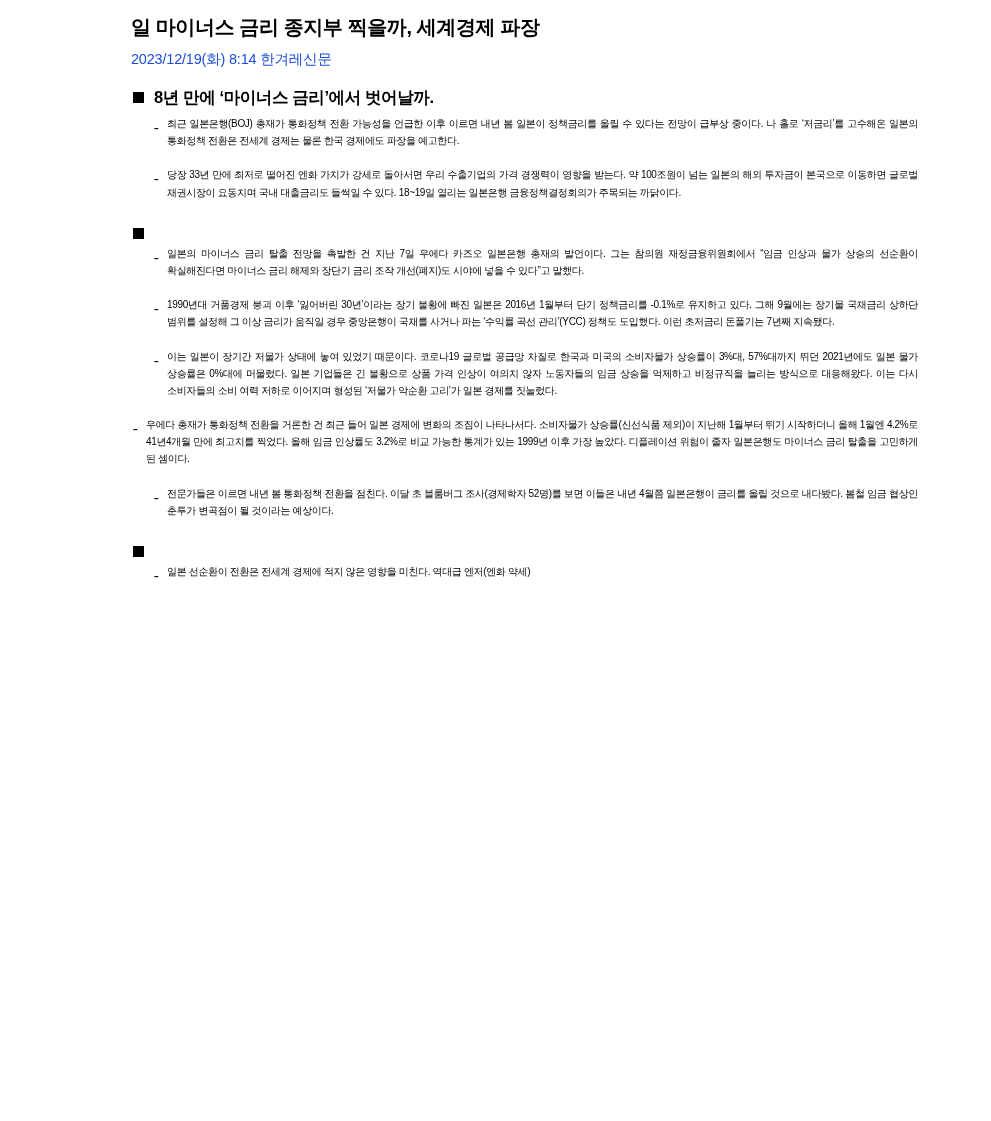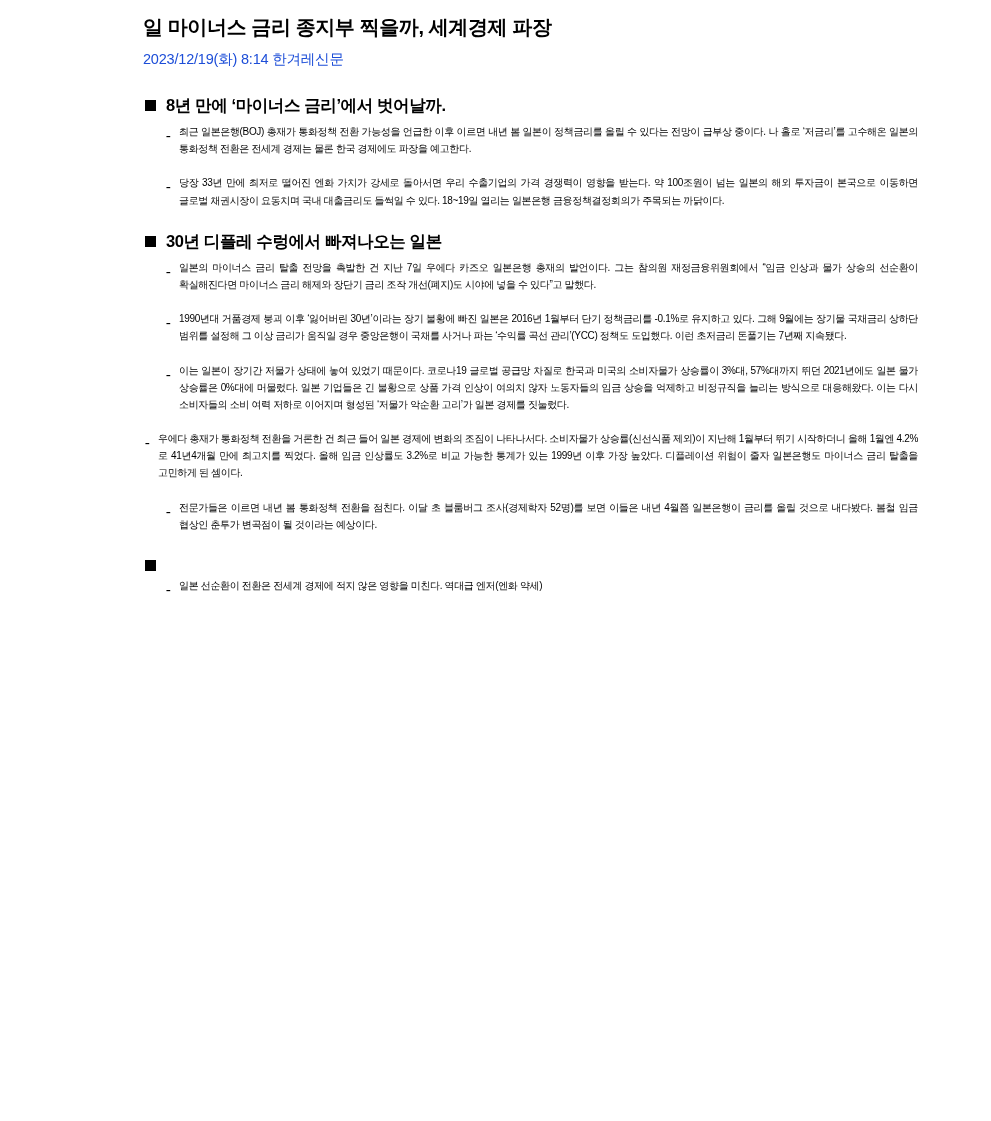--- a/index.html
+++ b/index.html
@@ -8,39 +8,39 @@
     background: #ffffff;
   }
   body {
     font-family: "Liberation Sans", sans-serif;
     color: #000000;
   }
   .page {
     width: 991px;
     min-height: 1121px;
     box-sizing: border-box;
-    padding: 14px 40px 0 40px;
+    padding: 14px 40px 0 28px;
     background: #ffffff;
     position: relative;
   }
   .doc-title {
     font-size: 20px;
     font-weight: bold;
     letter-spacing: -0.4px;
     margin: 0 0 0 103px;
     line-height: 1.3;
   }
   .doc-meta {
     font-size: 14.5px;
     margin: 10px 0 0 103px;
     letter-spacing: -0.2px;
     color: #1d4ed8;
   }
   .body-wrap {
-    margin-top: 26px;
+    margin-top: 18px;
   }
   .section {
     margin-bottom: 0;
   }
   .section-head {
     display: flex;
     align-items: flex-start;
     font-size: 16.5px;
     font-weight: bold;
     letter-spacing: -0.4px;
@@ -120,21 +120,20 @@
       </div>
       <div class="para indent">
         <span class="dash">-</span>
         <span class="ptext">당장 33년 만에 최저로 떨어진 엔화 가치가 강세로 돌아서면 우리 수출기업의 가격 경쟁력이 영향을 받는다. 약 100조원이 넘는 일본의 해외 투자금이 본국으로 이동하면 글로벌 채권시장이 요동치며 국내 대출금리도 들썩일 수 있다. 18~19일 열리는 일본은행 금융정책결정회의가 주목되는 까닭이다.</span>
       </div>
     </div>
 
     <div class="section">
       <div class="section-head sub">
         <span class="bullet-square"></span>
-        <span>30년 디플레 수렁에서 빠져나오는 일본</span>
       </div>
       <div class="para indent">
         <span class="dash">-</span>
         <span class="ptext">일본의 마이너스 금리 탈출 전망을 촉발한 건 지난 7일 우에다 카즈오 일본은행 총재의 발언이다. 그는 참의원 재정금융위원회에서 “임금 인상과 물가 상승의 선순환이 확실해진다면 마이너스 금리 해제와 장단기 금리 조작 개선(폐지)도 시야에 넣을 수 있다”고 말했다.</span>
       </div>
       <div class="para indent">
         <span class="dash">-</span>
         <span class="ptext">1990년대 거품경제 붕괴 이후 ‘잃어버린 30년’이라는 장기 불황에 빠진 일본은 2016년 1월부터 단기 정책금리를 -0.1%로 유지하고 있다. 그해 9월에는 장기물 국채금리 상하단 범위를 설정해 그 이상 금리가 움직일 경우 중앙은행이 국채를 사거나 파는 ‘수익률 곡선 관리’(YCC) 정책도 도입했다. 이런 초저금리 돈풀기는 7년째 지속됐다.</span>
       </div>
       <div class="para indent">

